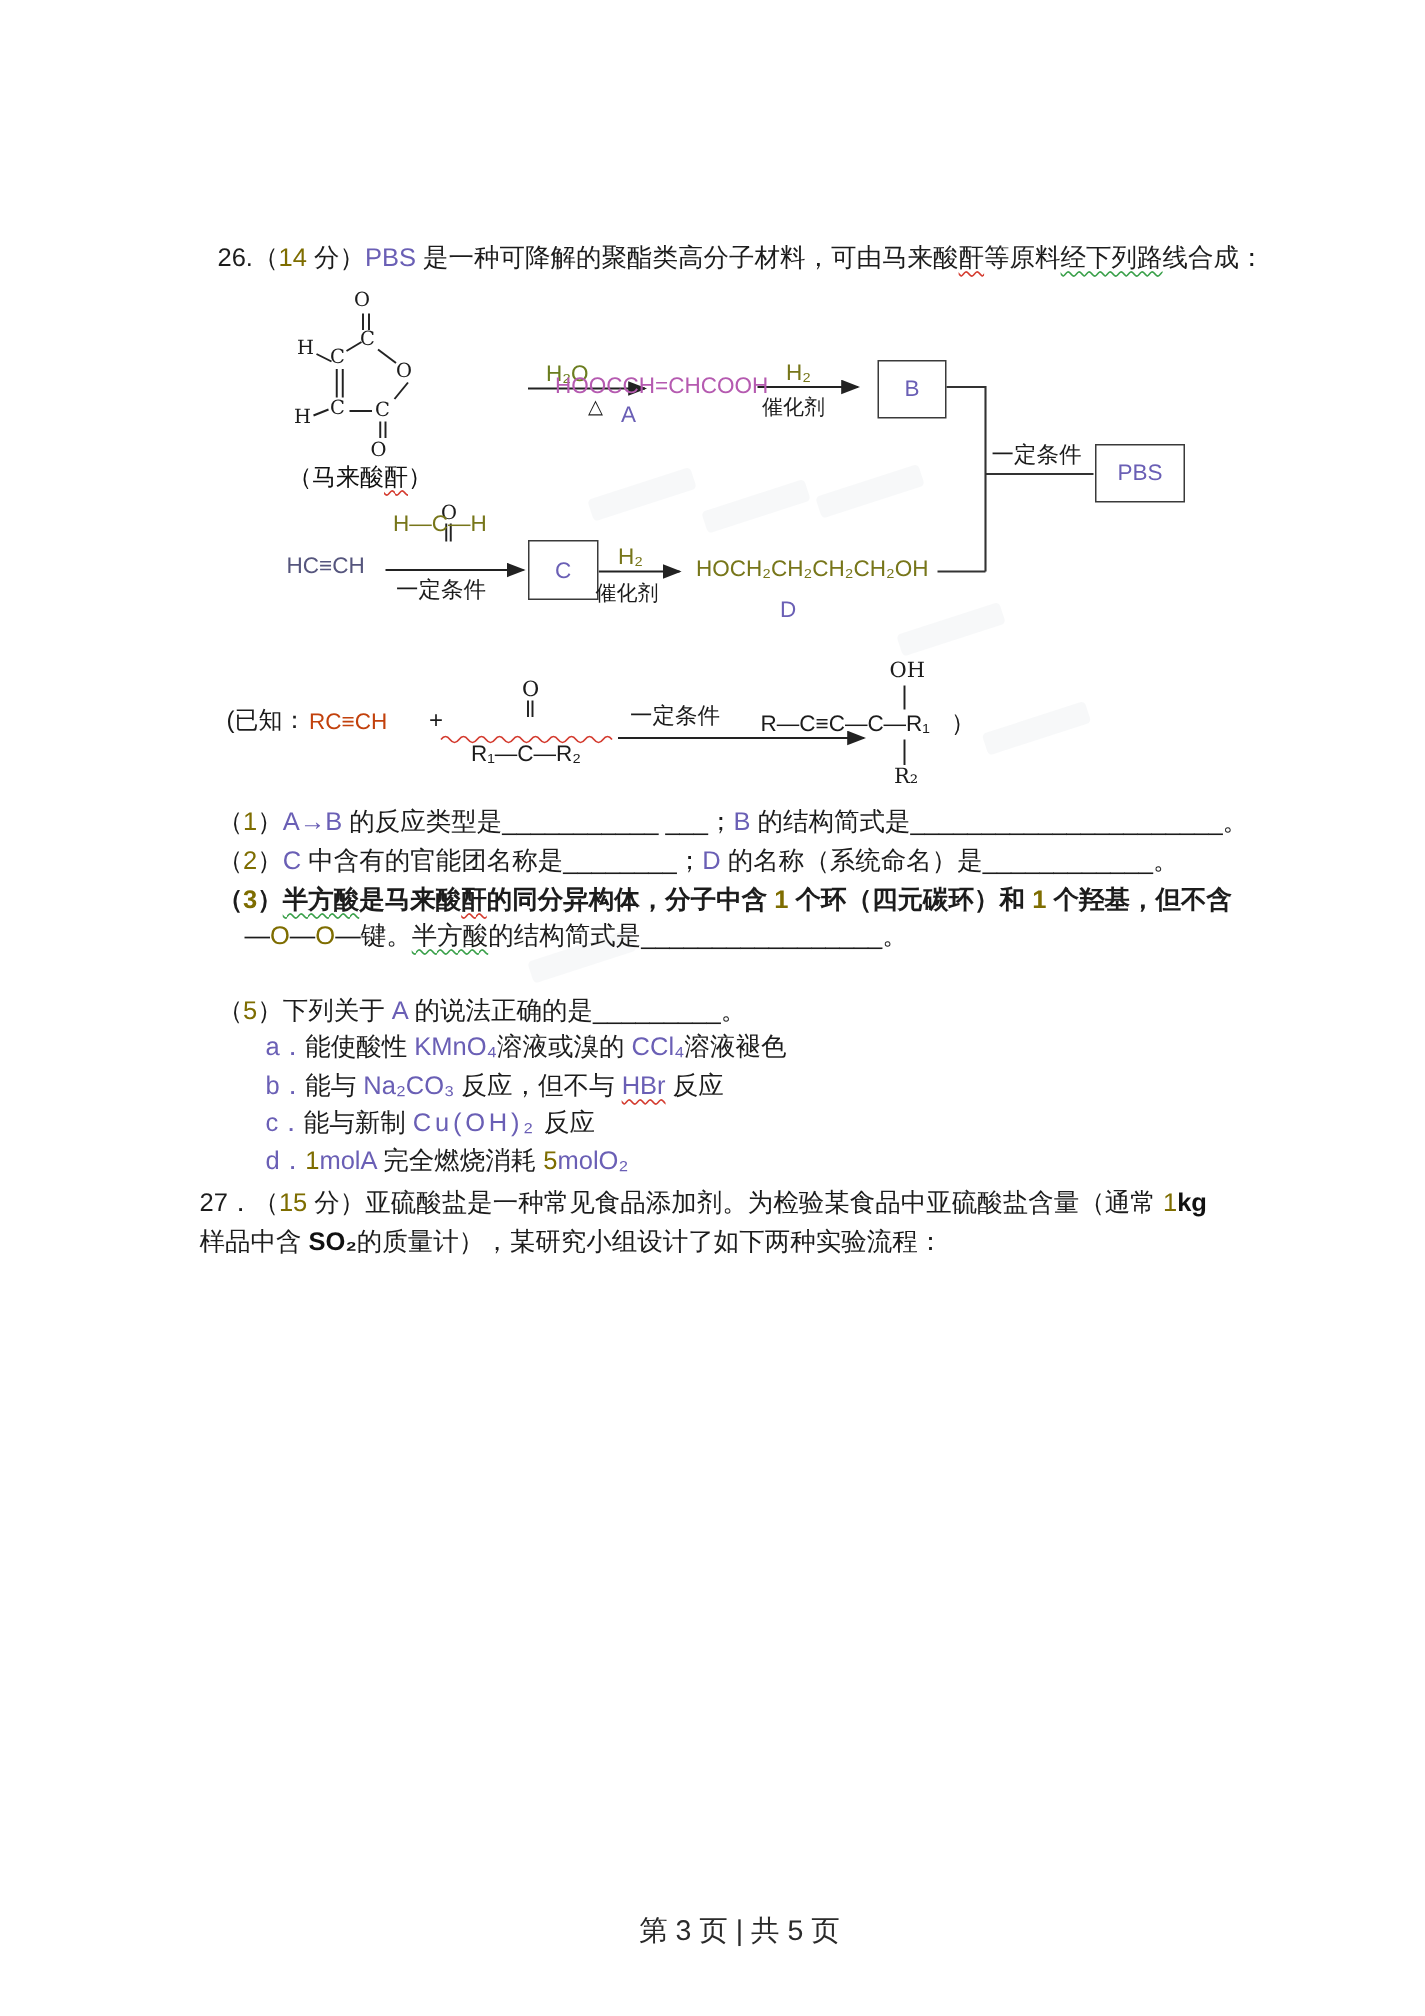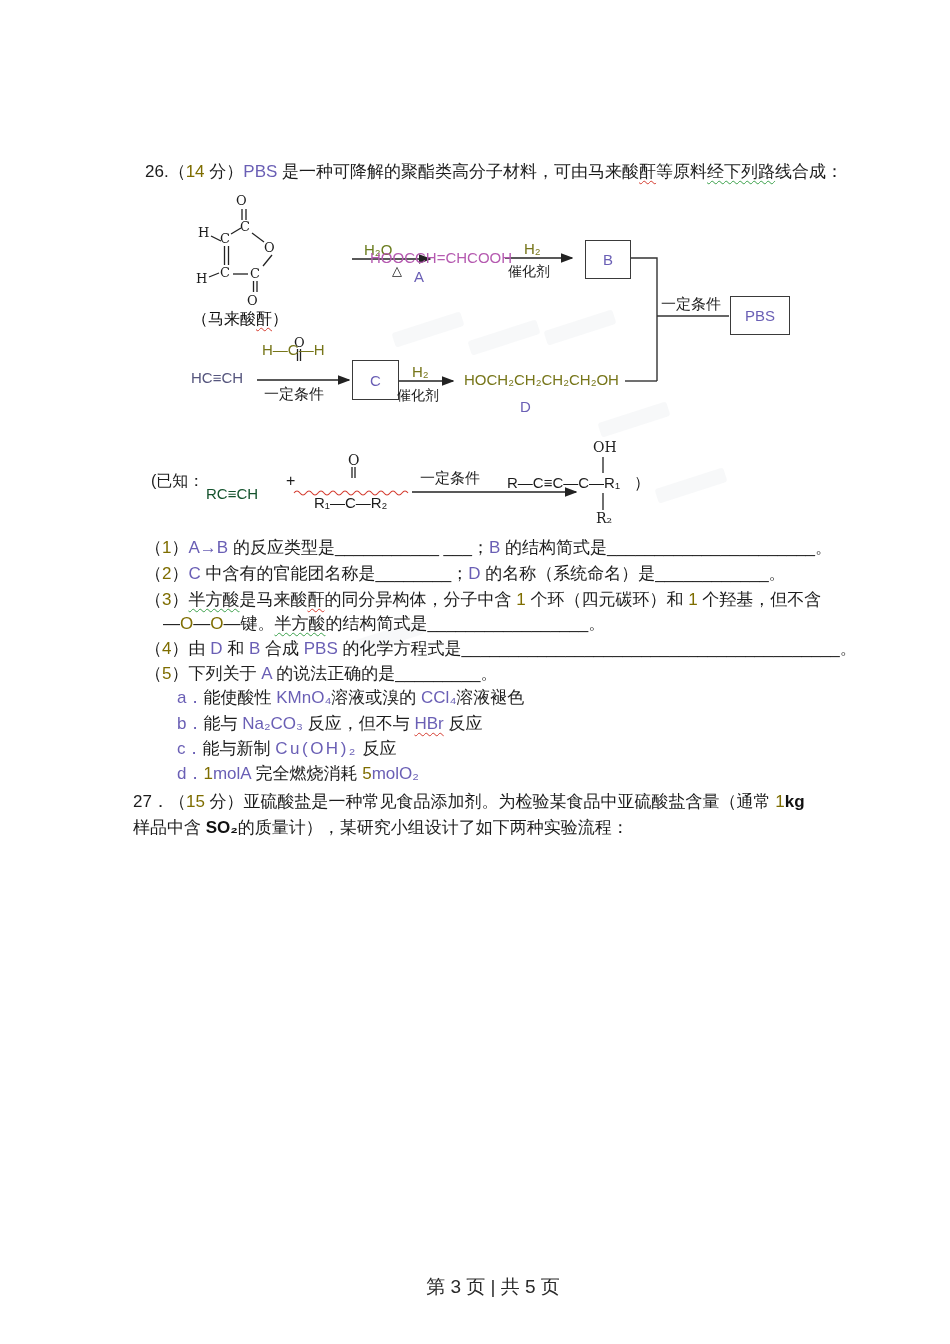--- a/index.html
+++ b/index.html
@@ -117,49 +117,46 @@
   <span class="dg" style="left:264px;top:386px;">一定条件</span>
   <div class="box" style="left:352px;top:360px;width:45px;height:38px;">
     <span class="l">C</span>
   </div>
   <span class="dg ol" style="left:412px;top:364px;">H₂</span>
   <span class="dg" style="left:397px;top:388px;font-size:14px;">催化剂</span>
   <span class="dg ol" style="left:464px;top:372px;">HOCH₂CH₂CH₂CH₂OH</span>
   <span class="dg l" style="left:520px;top:399px;">D</span>
 
   <span class="dg" style="left:151px;top:473px;font-size:16px;text-align:right;">(已知：</span>
-  <span class="dg" style="left:206px;top:474px;color:#14532d;margin-top:12px;">RC≡CH</span>
+  <span class="dg" style="left:206px;top:474px;color:#c2410c;">RC≡CH</span>
   <span class="dg" style="left:286px;top:473px;font-size:16px;">+</span>
   <span class="atom" style="left:348px;top:454px;font-size:14px;">O</span>
   <span class="dg" style="left:314px;top:495px;">R₁—C—R₂</span>
   <span class="dg" style="left:420px;top:470px;">一定条件</span>
   <span class="dg" style="left:507px;top:475px;">R—C≡C—C—R₁</span>
   <span class="atom" style="left:593px;top:441px;font-size:14px;">OH</span>
   <span class="atom" style="left:596px;top:512px;font-size:14px;">R₂</span>
   <span class="dg" style="left:634px;top:475px;font-size:16px;">）</span>
 
   <div class="line" style="top:536px;">
     <span class="b">（</span><span class="n">1</span><span class="b">）</span><span class="l">A→B</span><span class="b"> 的反应类型是</span><span class="u">___________ ___</span><span class="b">；</span><span class="l">B</span><span class="b"> 的结构简式是</span><span class="u">______________________</span><span class="b">。</span>
   </div>
 
   <div class="line" style="top:562px;">
     <span class="b">（</span><span class="n">2</span><span class="b">）</span><span class="l">C</span><span class="b"> 中含有的官能团名称是</span><span class="u">________</span><span class="b">；</span><span class="l">D</span><span class="b"> 的名称（系统命名）是</span><span class="u">____________</span><span class="b">。</span>
   </div>
 
-  <div class="line" style="top:588px;">
+  <div class="line" style="top:588px;font-weight:bold;">
     <span class="b">（</span><span class="n">3</span><span class="b">）</span><span class="b gw">半方酸</span><span class="b">是马来酸</span><span class="b rw">酐</span><span class="b">的同分异构体，分子中含 </span><span class="n">1</span><span class="b"> 个环（四元碳环）和 </span><span class="n">1</span><span class="b"> 个羟基，但不含</span>
   </div>
 
   <div class="line" style="top:612px;left:163px;">
     <span class="b">—</span><span class="n">O</span><span class="b">—</span><span class="n">O</span><span class="b">—键。</span><span class="b gw">半方酸</span><span class="b">的结构简式是</span><span class="u">_________________</span><span class="b">。</span>
   </div>
 
-  <div class="line" style="top:637px;">
-    <span class="b">（</span><span class="n">4</span><span class="b">）由 </span><span class="l">D</span><span class="b"> 和 </span><span class="l">B</span><span class="b"> 合成 </span><span class="l">PBS</span><span class="b"> 的化学方程式是</span><span class="u">________________________________________</span><span class="b">。</span>
-  </div>
 
   <div class="line" style="top:662px;">
     <span class="b">（</span><span class="n">5</span><span class="b">）下列关于 </span><span class="l">A</span><span class="b"> 的说法正确的是</span><span class="u">_________</span><span class="b">。</span>
   </div>
 
   <div class="line" style="top:686px;left:177px;">
     <span class="l">a．</span><span class="b">能使酸性 </span><span class="l">KMnO₄</span><span class="b">溶液或溴的 </span><span class="l">CCl₄</span><span class="b">溶液褪色</span>
   </div>
 
   <div class="line" style="top:712px;left:177px;">

